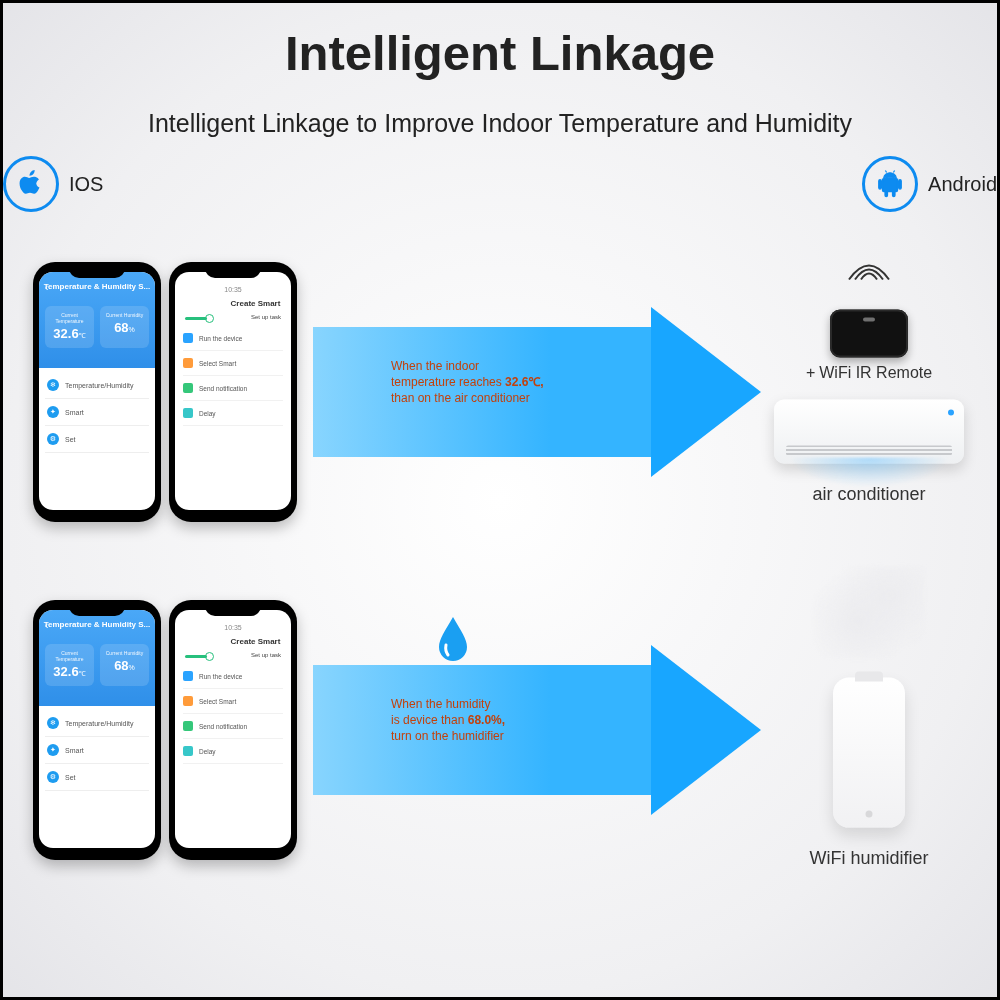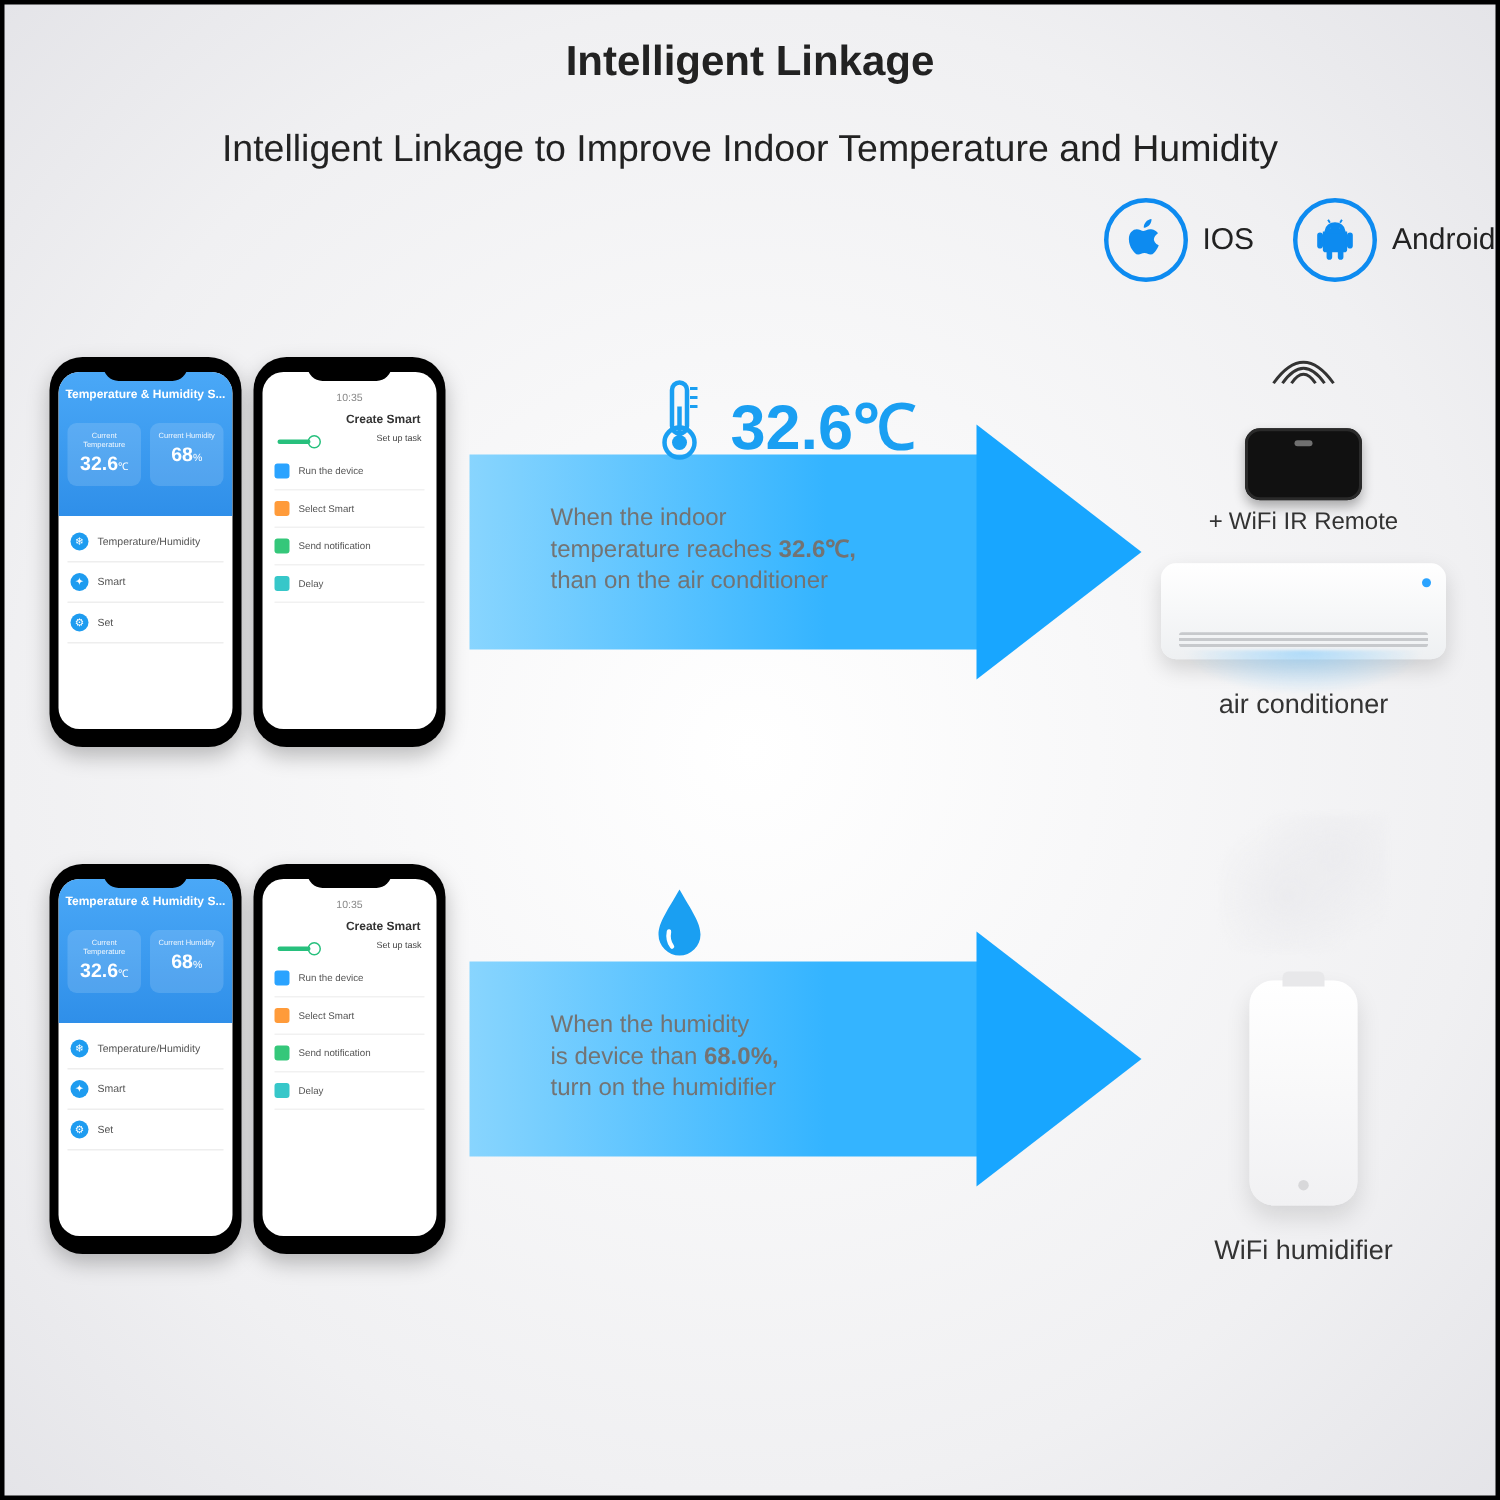--- a/index.html
+++ b/index.html
@@ -8,35 +8,35 @@
     height: 1000px;
     font-family: Arial, Helvetica, sans-serif;
     background: radial-gradient(ellipse at center, #ffffff 0%, #f0f0f2 70%, #e4e4e8 100%);
     border: 3px solid #000;
     position: relative;
     overflow: hidden;
   }
 
   .title {
     text-align: center;
-    font-size: 28px;
+    font-size: 49px;
     font-weight: bold;
     color: #222;
     margin-top: 22px;
   }
   .subtitle {
     text-align: center;
     font-size: 25px;
     color: #222;
     margin-top: 28px;
   }
 
   .os-row {
     display: flex;
-    justify-content: flex-end;
+    justify-content: space-between;
     align-items: center;
     gap: 26px;
     margin-top: 18px;
   }
   .os-item { display: flex; align-items: center; gap: 10px; }
   .os-circle {
     width: 56px; height: 56px;
     border: 3px solid #0d8bf0;
     border-radius: 50%;
     display: flex; align-items: center; justify-content: center;
@@ -139,22 +139,22 @@
     width: 0; height: 0;
     border-top: 85px solid transparent;
     border-bottom: 85px solid transparent;
     border-left: 110px solid #18a6ff;
   }
   .arrow .big-val {
     position: absolute; top: -30px; left: 120px; display: flex; align-items: center; gap: 14px;
   }
   .big-val .num { font-size: 42px; font-weight: bold; color: #1a9ff2; }
   .arrow .desc {
-    position: absolute; top: 52px; left: 54px; width: 270px;
-    color: #737373; font-size: 16px; line-height: 1.32;
+    position: absolute; top: 52px; left: 78px; width: 270px;
+    color: #c2410c; font-size: 12px; line-height: 1.32;
   }
   .desc .bold { font-weight: bold; }
 
   
   .right {
     position: absolute; right: 18px; top: 50%; transform: translateY(-50%);
     width: 220px; display: flex; flex-direction: column; align-items: center;
     z-index: 2;
   }
   .dev-label { font-size: 18px; color: #333; margin-top: 20px; }
@@ -302,34 +302,20 @@
               <span>Delay</span>
             </div>
         </div>
       </div>
     </div>
   </div>
 
   <div class="arrow">
     <div class="arrow-shaft"></div>
     <div class="arrow-head"></div>
-    <div class="big-val">
-      <span>
-        <svg width="40" height="54" viewBox="0 0 40 54">
-          <rect x="15" y="2" width="10" height="34" rx="5" fill="none" stroke="#1a9ff2" stroke-width="3"></rect>
-          <circle cx="20" cy="42" r="10" fill="none" stroke="#1a9ff2" stroke-width="3"></circle>
-          <circle cx="20" cy="42" r="5" fill="#1a9ff2"></circle>
-          <rect x="18.5" y="18" width="3" height="22" fill="#1a9ff2"></rect>
-          <line x1="27" y1="6" x2="32" y2="6" stroke="#1a9ff2" stroke-width="2"></line>
-          <line x1="27" y1="12" x2="32" y2="12" stroke="#1a9ff2" stroke-width="2"></line>
-          <line x1="27" y1="18" x2="32" y2="18" stroke="#1a9ff2" stroke-width="2"></line>
-        </svg>
-      </span>
-      <span class="num">32.6℃</span>
-    </div>
     <div class="desc">
       <span>When the indoor</span><br>
       <span>temperature reaches </span><span class="bold">32.6℃,</span><br>
       <span>than on the air conditioner</span>
     </div>
   </div>
 
   <div class="right">
     <div style="position:relative;">
       <div class="wifi-arcs">

